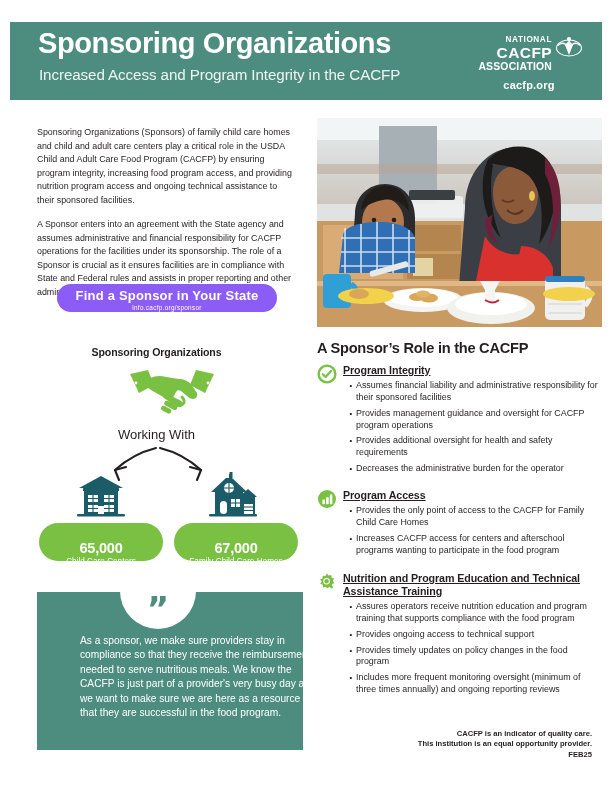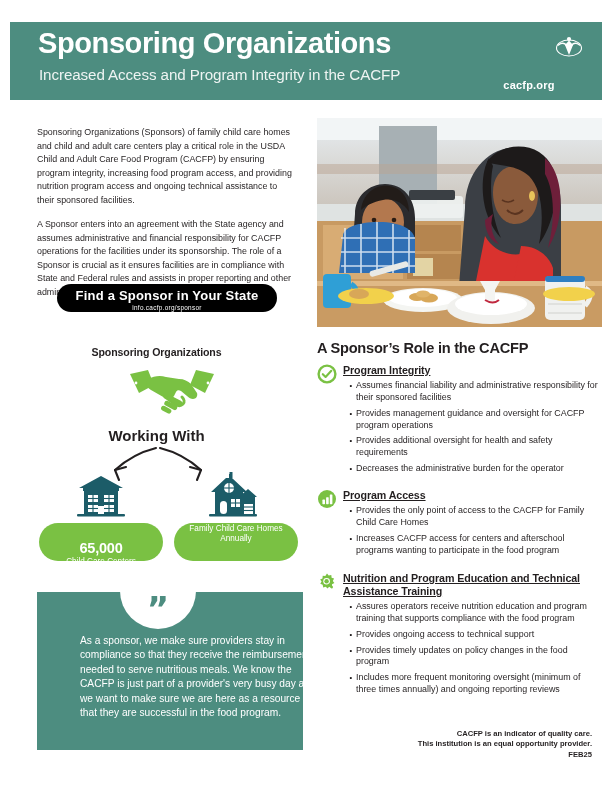--- a/index.html
+++ b/index.html
@@ -117,21 +117,21 @@
   }
   .intro p { margin: 8px 0 11px 0; }
 
   .cta-btn {
     position: absolute;
     left: 57px;
     top: 284px;
     width: 220px;
     height: 28px;
     border-radius: 14px;
-    background: #000000;
+    background: #8b5cf6;
     color: #ffffff;
     text-align: center;
     border: none;
     padding: 0;
     cursor: pointer;
   }
   .cta-main {
     display: block;
     font-size: 13px;
     font-weight: bold;
@@ -160,22 +160,22 @@
     left: 127px;
     top: 366px;
     width: 90px;
     height: 52px;
   }
   .working-with {
     position: absolute;
     left: 0; top: 427px;
     width: 313px;
     text-align: center;
-    font-size: 15px;
-    font-weight: bold;
+    font-size: 13px;
+    font-weight: normal;
   }
   .arrows {
     position: absolute;
     left: 88px;
     top: 446px;
     width: 140px;
     height: 38px;
   }
   .icon-center {
     position: absolute;
@@ -337,20 +337,25 @@
 </head>
 <body>
 
 <div class="page">
 
   <div class="header">
     <div class="header-title">Sponsoring Organizations</div>
     <div class="header-sub">Increased Access and Program Integrity in the CACFP</div>
 
     <div class="logo">
+      <div class="logo-rows">
+        <div class="logo-l1">NATIONAL</div>
+        <div class="logo-l2">CACFP</div>
+        <div class="logo-l3">ASSOCIATION</div>
+      </div>
       <svg class="logo-mark" viewBox="0 0 30 30">
         <ellipse cx="15" cy="14" rx="12.5" ry="8" fill="none" stroke="#ffffff" stroke-width="1.1"></ellipse>
         <path d="M15 6.5 L19 11 L15 21 L11 11 Z" fill="#ffffff"></path>
         <circle cx="15" cy="5" r="2.1" fill="#ffffff"></circle>
         <path d="M4.5 11 C8 8.5 11 9.5 12.5 11.5" fill="none" stroke="#ffffff" stroke-width="1.4" stroke-linecap="round"></path>
         <path d="M25.5 11 C22 8.5 19 9.5 17.5 11.5" fill="none" stroke="#ffffff" stroke-width="1.4" stroke-linecap="round"></path>
       </svg>
       <div class="logo-url">cacfp.org</div>
     </div>
   </div>
@@ -441,20 +446,21 @@
     </g>
   </svg>
 
   <div class="stat-pill left">
     <span class="stat-num">65,000</span>
     <span class="stat-lbl">Child Care Centers</span>
     <span class="stat-lbl">Annually</span>
   </div>
 
   <div class="stat-pill right">
+    <span class="stat-num">67,000</span>
     <span class="stat-lbl">Family Child Care Homes</span>
     <span class="stat-lbl">Annually</span>
   </div>
 
   <div class="quote-box">
     <div class="quote-notch"></div>
     <div class="quote-glyph">”</div>
     <div class="quote-text">
       <span>As a sponsor, we make sure providers stay in compliance so that they receive the reimbursement needed to serve nutritious meals. We know the CACFP is just part of a provider's very busy day and we want to make sure we are here as a resource so that they are successful in the food program.</span>
     </div>

